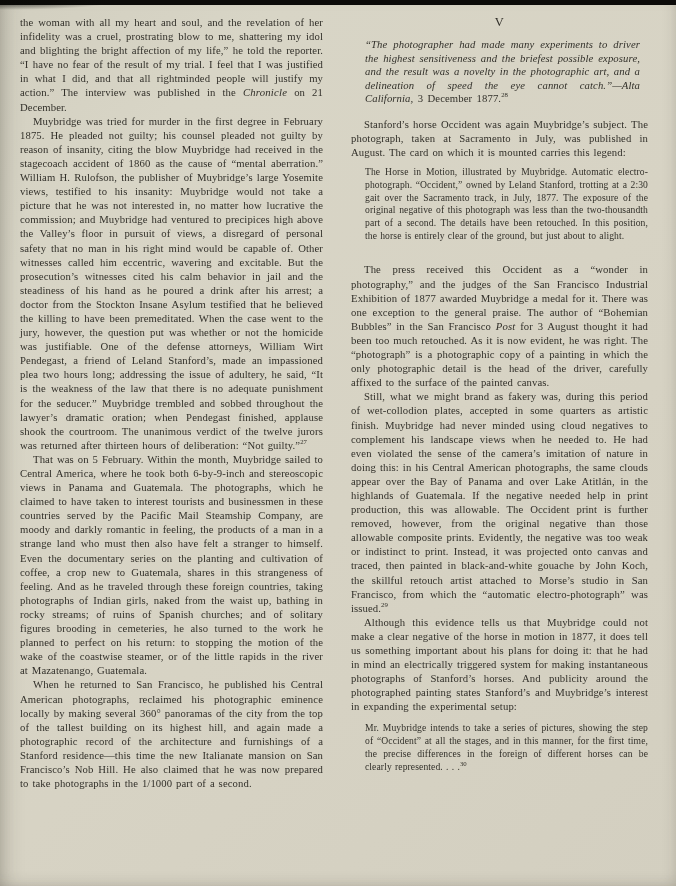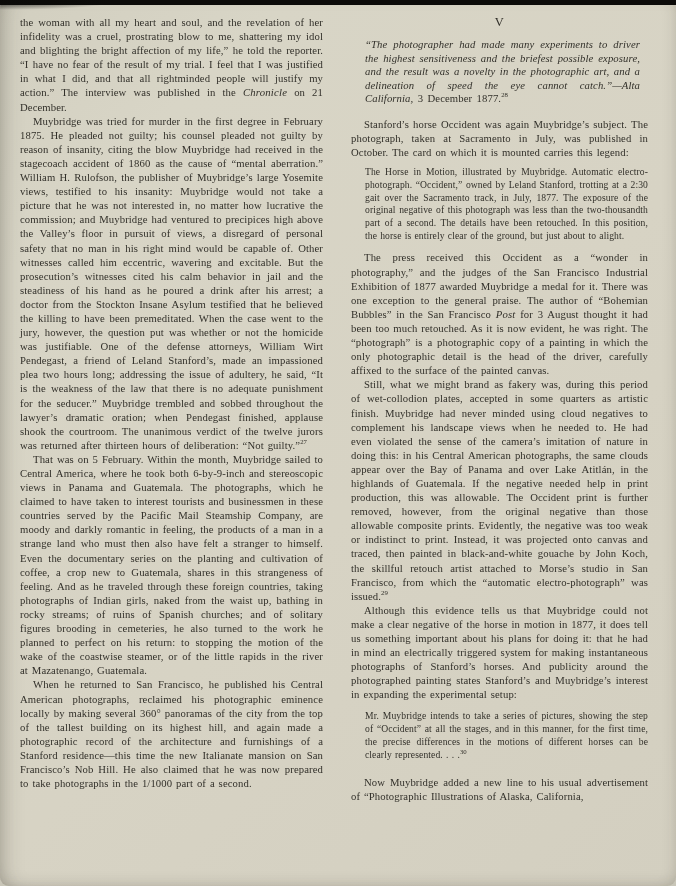--- a/index.html
+++ b/index.html
@@ -15,21 +15,20 @@
   }
   .page {
     position: relative;
     width: 676px;
     height: 886px;
     background: linear-gradient(135deg, #d2cfc0 0%, #d8d5c6 18%, #d7d3c4 55%, #d3cfc0 100%);
     box-shadow: inset 14px 0 22px -14px rgba(40,36,28,0.35),
                 inset -8px 0 18px -12px rgba(40,36,28,0.22),
                 inset 0 -10px 20px -14px rgba(40,36,28,0.18);
     color: #32302a;
-    border-radius: 9px;
   }
   .top-bar {
     position: absolute;
     top: 0; left: 0;
     width: 676px;
     height: 5px;
     background: #0c0b09;
   }
   .top-bar-smudge {
     position: absolute;
@@ -74,21 +73,21 @@
     padding-right: 8px;
     line-height: 13.6px;
     margin-bottom: 11px;
     word-spacing: 1.6px;
   }
   .epigraph .roman { font-style: normal; }
   .small-quote {
     font-size: 9.6px;
     line-height: 12.7px;
     padding-left: 14px;
-    margin: 7px 0 8px 0;
+    margin: 7px 0 20px 0;
     word-spacing: 0.7px;
   }
   .small-quote.last {
     margin: 9px 0 14px 0;
   }
   sup.fn {
     font-size: 6.8px;
     line-height: 0;
     vertical-align: super;
     letter-spacing: 0;
@@ -105,21 +104,20 @@
   <div class="column left">
     <p><span>the woman with all my heart and soul, and the revelation of her infidelity was a cruel, prostrating blow to me, shattering my idol and blighting the bright affection of my life,” he told the reporter. “I have no fear of the result of my trial. I feel that I was justified in what I did, and that all rightminded people will justify my action.” The interview was published in the </span><i>Chronicle</i><span> on 21 December.</span></p>
     <p class="indent"><span>Muybridge was tried for murder in the first degree in February 1875. He pleaded not guilty; his counsel pleaded not guilty by reason of insanity, citing the blow Muybridge had received in the stagecoach accident of 1860 as the cause of “mental aberration.” William H. Rulofson, the publisher of Muybridge’s large Yosemite views, testified to his insanity: Muybridge would not take a picture that he was not interested in, no matter how lucrative the commission; and Muybridge had ventured to precipices high above the Valley’s floor in pursuit of views, a disregard of personal safety that no man in his right mind would be capable of. Other witnesses called him eccentric, wavering and excitable. But the prosecution’s witnesses cited his calm behavior in jail and the steadiness of his hand as he poured a drink after his arrest; a doctor from the Stockton Insane Asylum testified that he believed the killing to have been premeditated. When the case went to the jury, however, the question put was whether or not the homicide was justifiable. One of the defense attorneys, William Wirt Pendegast, a friend of Leland Stanford’s, made an impassioned plea two hours long; addressing the issue of adultery, he said, “It is the weakness of the law that there is no adequate punishment for the seducer.” Muybridge trembled and sobbed throughout the lawyer’s dramatic oration; when Pendegast finished, applause shook the courtroom. The unanimous verdict of the twelve jurors was returned after thirteen hours of deliberation: “Not guilty.”</span><sup class="fn">27</sup></p>
     <p class="indent"><span>That was on 5 February. Within the month, Muybridge sailed to Central America, where he took both 6-by-9-inch and stereoscopic views in Panama and Guatemala. The photographs, which he claimed to have taken to interest tourists and businessmen in these countries served by the Pacific Mail Steamship Company, are moody and darkly romantic in feeling, the products of a man in a strange land who must then also have felt a stranger to himself. Even the documentary series on the planting and cultivation of coffee, a crop new to Guatemala, shares in this strangeness of feeling. And as he traveled through these foreign countries, taking photographs of Indian girls, naked from the waist up, bathing in rocky streams; of ruins of Spanish churches; and of solitary figures brooding in cemeteries, he also turned to the work he planned to perfect on his return: to stopping the motion of the wake of the coastwise steamer, or of the little rapids in the river at Mazatenango, Guatemala.</span></p>
     <p class="indent"><span>When he returned to San Francisco, he published his Central American photographs, reclaimed his photographic eminence locally by making several 360° panoramas of the city from the top of the tallest building on its highest hill, and again made a photographic record of the architecture and furnishings of a Stanford residence—this time the new Italianate mansion on San Francisco’s Nob Hill. He also claimed that he was now prepared to take photographs in the 1/1000 part of a second.</span></p>
   </div>
 
   <div class="column right">
     <div class="section-heading">V</div>
     <p class="epigraph"><span>“The photographer had made many experiments to driver the highest sensitiveness and the briefest possible exposure, and the result was a novelty in the photographic art, and a delineation of speed the eye cannot catch.”—Alta California, </span><span class="roman">3 December 1877.</span><sup class="fn roman">28</sup></p>
-    <p class="indent"><span>Stanford’s horse Occident was again Muybridge’s subject. The photograph, taken at Sacramento in July, was published in October. The card on which it is mounted carries this legend:</span></p>
+    <p class="indent"><span>Stanford’s horse Occident was again Muybridge’s subject. The photograph, taken at Sacramento in July, was published in August. The card on which it is mounted carries this legend:</span></p>
     <p class="small-quote"><span>The Horse in Motion, illustrated by Muybridge. Automatic electro-photograph. “Occident,” owned by Leland Stanford, trotting at a 2:30 gait over the Sacramento track, in July, 1877. The exposure of the original negative of this photograph was less than the two-thousandth part of a second. The details have been retouched. In this position, the horse is entirely clear of the ground, but just about to alight.</span></p>
     <p class="indent"><span>The press received this Occident as a “wonder in photography,” and the judges of the San Francisco Industrial Exhibition of 1877 awarded Muybridge a medal for it. There was one exception to the general praise. The author of “Bohemian Bubbles” in the San Francisco </span><i>Post</i><span> for 3 August thought it had been too much retouched. As it is now evident, he was right. The “photograph” is a photographic copy of a painting in which the only photographic detail is the head of the driver, carefully affixed to the surface of the painted canvas.</span></p>
     <p class="indent"><span>Still, what we might brand as fakery was, during this period of wet-collodion plates, accepted in some quarters as artistic finish. Muybridge had never minded using cloud negatives to complement his landscape views when he needed to. He had even violated the sense of the camera’s imitation of nature in doing this: in his Central American photographs, the same clouds appear over the Bay of Panama and over Lake Atitlán, in the highlands of Guatemala. If the negative needed help in print production, this was allowable. The Occident print is further removed, however, from the original negative than those allowable composite prints. Evidently, the negative was too weak or indistinct to print. Instead, it was projected onto canvas and traced, then painted in black-and-white gouache by John Koch, the skillful retouch artist attached to Morse’s studio in San Francisco, from which the “automatic electro-photograph” was issued.</span><sup class="fn">29</sup></p>
     <p class="indent"><span>Although this evidence tells us that Muybridge could not make a clear negative of the horse in motion in 1877, it does tell us something important about his plans for doing it: that he had in mind an electrically triggered system for making instantaneous photographs of Stanford’s horses. And publicity around the photographed painting states Stanford’s and Muybridge’s interest in expanding the experimental setup:</span></p>
-    <p class="small-quote last"><span>Mr. Muybridge intends to take a series of pictures, showing the step of “Occident” at all the stages, and in this manner, for the first time, the precise differences in the motions of different horses can be clearly represented. . . .</span><sup class="fn">30</sup></p>
-    <p class="indent"><span>Now Muybridge added a new line to his usual advertisement of “Photographic Illustrations of Alaska, California,</span></p>
+    <p class="small-quote last"><span>Mr. Muybridge intends to take a series of pictures, showing the step of “Occident” at all the stages, and in this manner, for the first time, the precise differences in the foreign of different horses can be clearly represented. . . .</span><sup class="fn">30</sup></p>
   </div>
 </div>
 
 </body></html>

